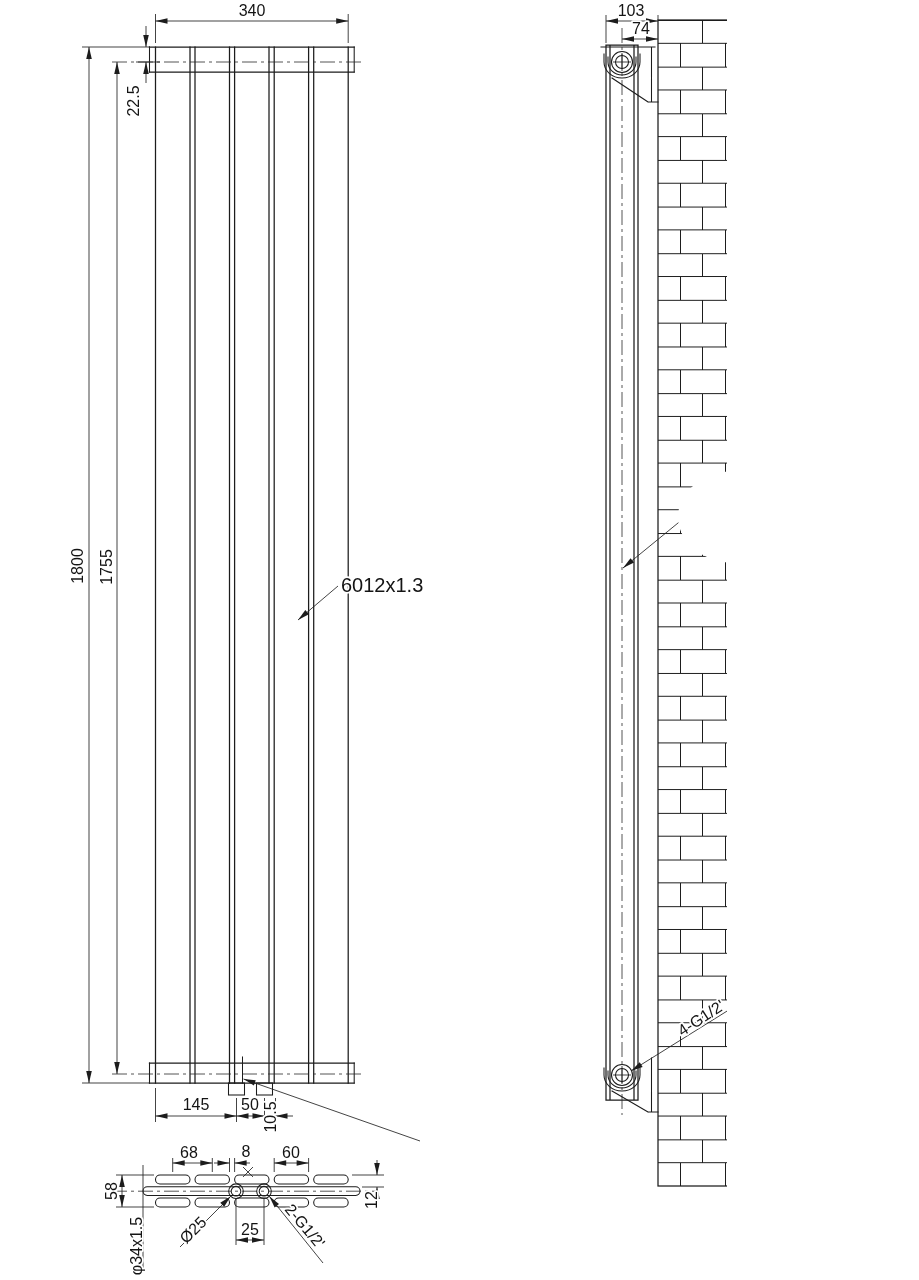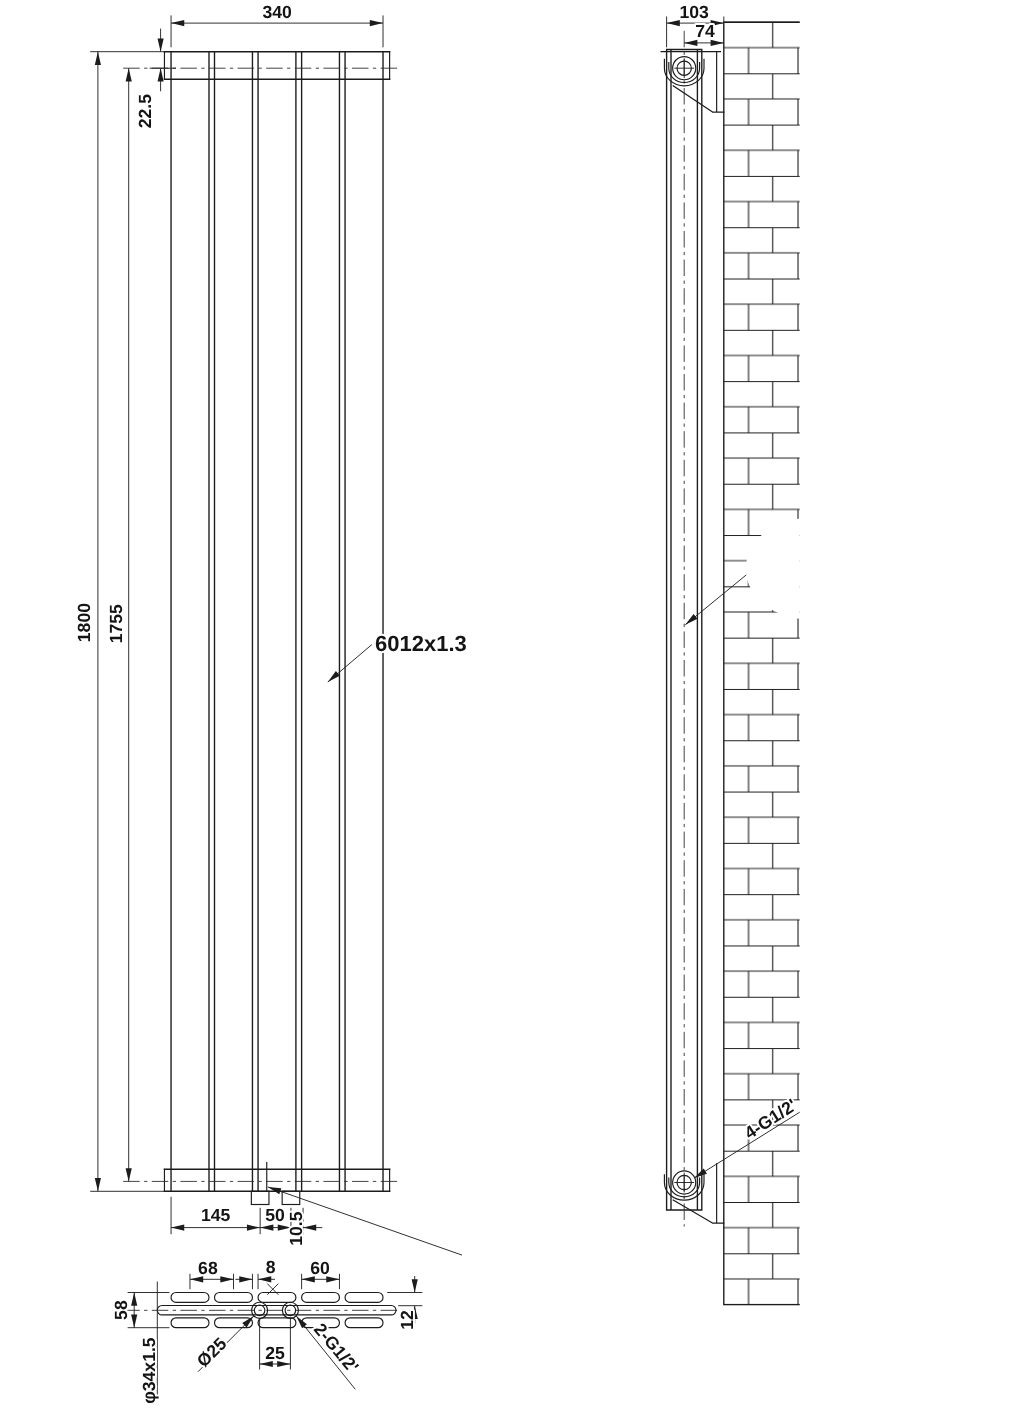--- a/index.html
+++ b/index.html
@@ -1,16 +1,16 @@
 <!DOCTYPE html>
 <html><head>
 <meta charset="utf-8">
 <style>
   html,body { margin:0; padding:0; background:#ffffff; }
-  .page { width:727px; height:1280px; background:#ffffff; position:relative; overflow:hidden;font-weight:bold; }
+  .page { width:727px; height:1280px; background:#ffffff; position:relative; overflow:hidden; }
   svg { display:block; }
   .dl  { stroke:#1c1c1c; stroke-width:1.25; fill:none; stroke-linecap:square; }
   .dl2 { stroke:#1c1c1c; stroke-width:1.05; fill:none; stroke-linecap:square; }
   .dml { stroke:#222222; stroke-width:0.85; fill:none; }
   .cl  { stroke:#2a2a2a; stroke-width:0.8; fill:none; stroke-dasharray:15 4 3 4; }
   .brk { stroke:#1d1d1d; stroke-width:1; fill:none; }
   text { font-family:"Liberation Sans","DejaVu Sans",sans-serif; font-size:16px; fill:#141414;
          paint-order:stroke fill; stroke:#ffffff; stroke-width:3.5px; stroke-linejoin:round; }
   .big { font-size:20px; }
   .arrfill { fill:#1c1c1c; }

